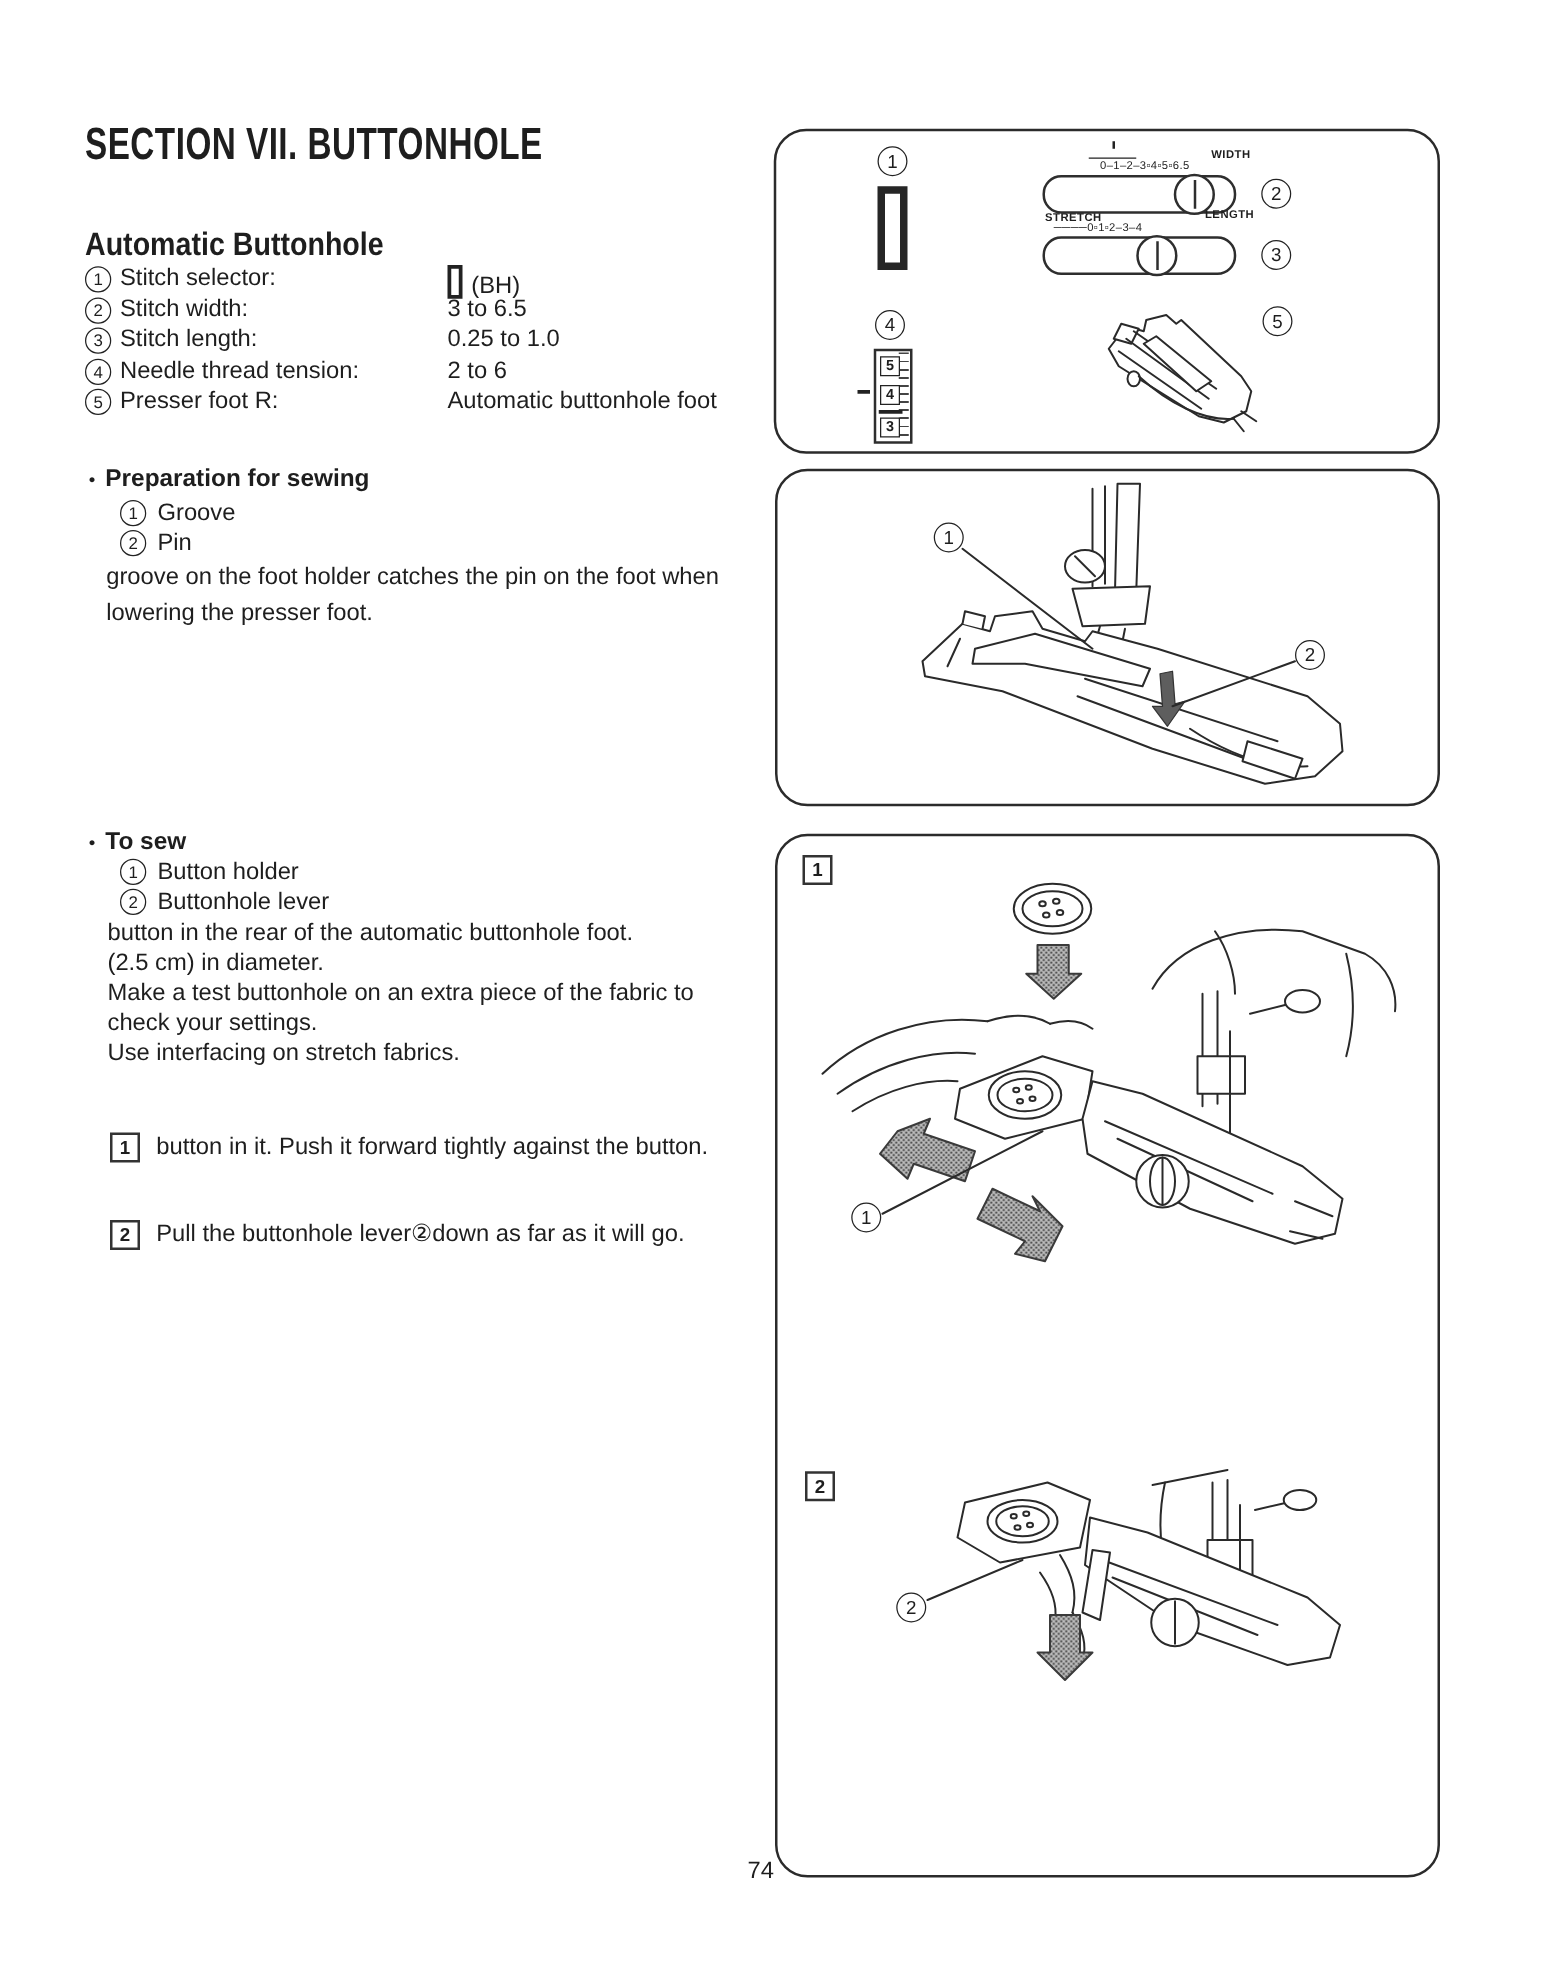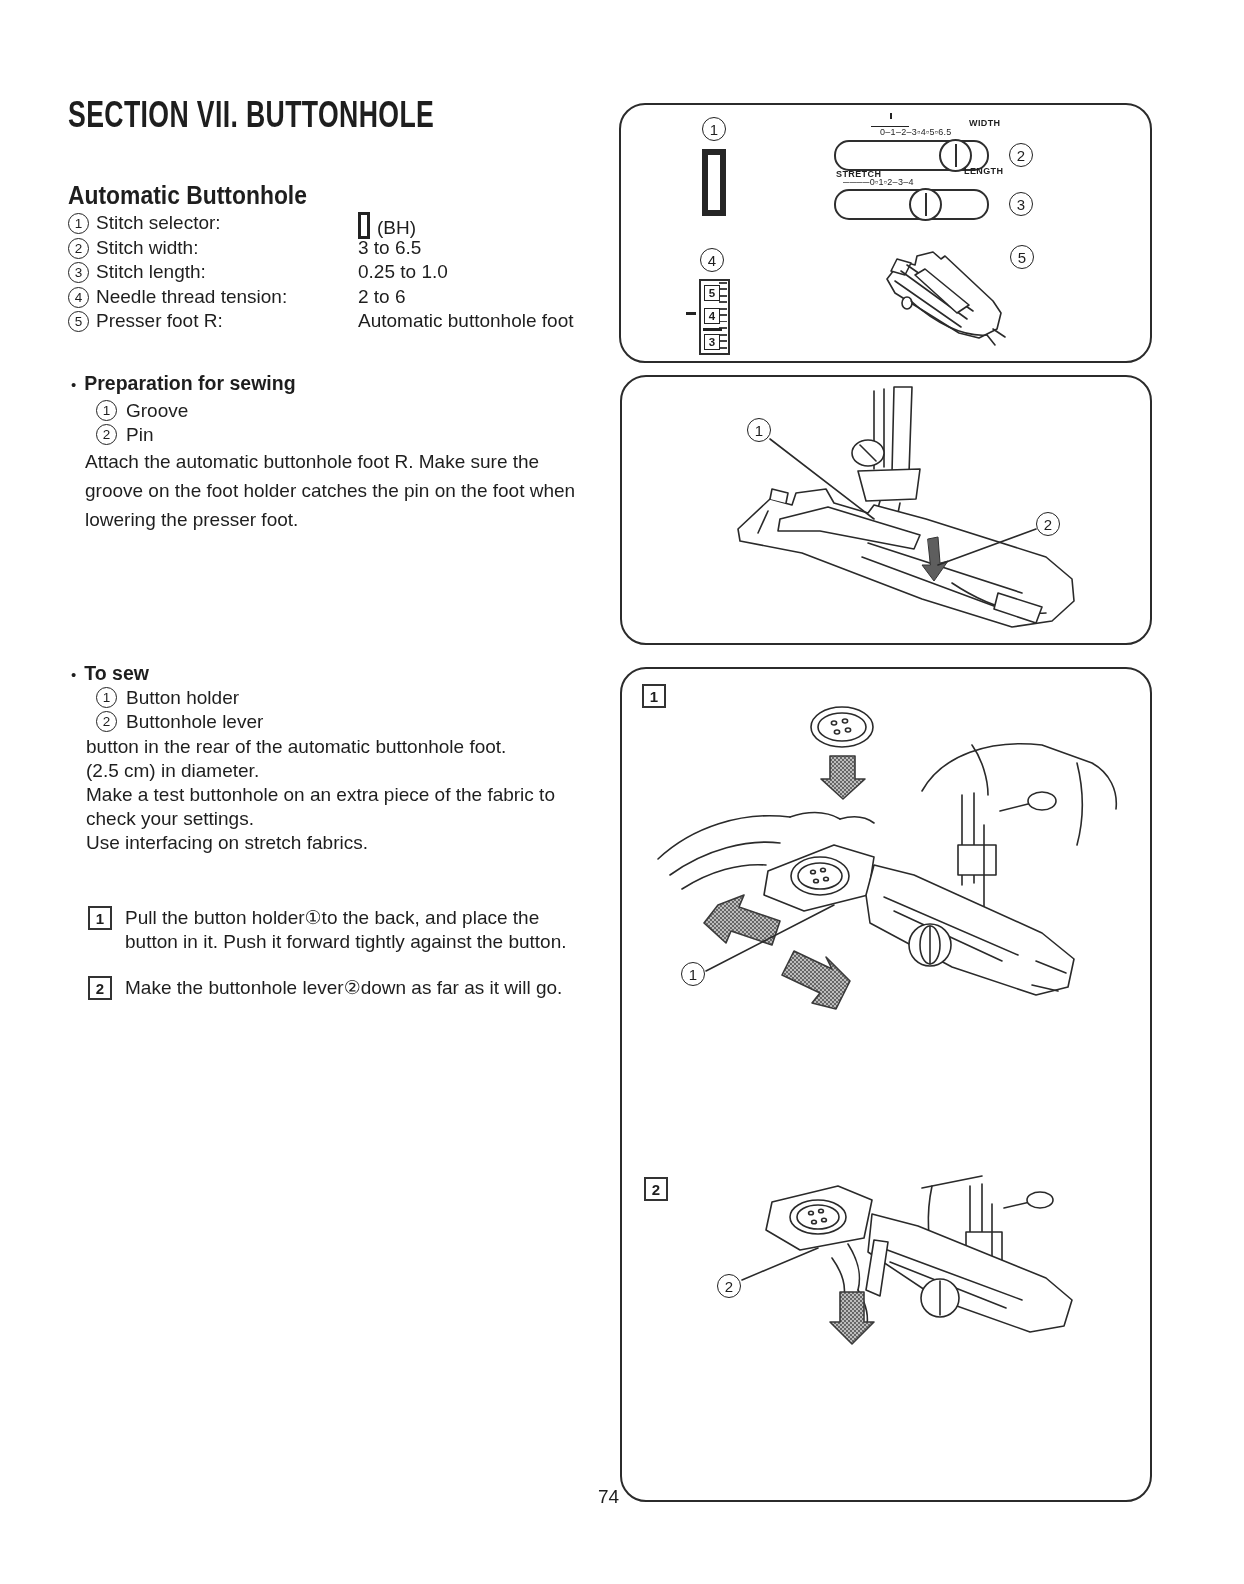--- a/index.html
+++ b/index.html
@@ -80,21 +80,20 @@
   </div>
   <div class="r legend-row" style="left:96px;top:400px;">
     <span class="circ">1</span>
     <span>Groove</span>
   </div>
   <div class="r legend-row" style="left:96px;top:424px;">
     <span class="circ">2</span>
     <span>Pin</span>
   </div>
   <div class="r nowrap" style="left:85px;top:447px;font-size:19px;line-height:29px;">
-    <div>Attach the automatic buttonhole foot R. Make sure the</div>
     <div>groove on the foot holder catches the pin on the foot when</div>
     <div>lowering the presser foot.</div>
   </div>
 
   <div class="r sect-head" style="left:71px;top:662px;">
     <span class="bullet">•</span>
     <span class="t">To sew</span>
   </div>
   <div class="r legend-row" style="left:96px;top:687px;">
     <span class="circ">1</span>
@@ -108,28 +107,27 @@
     <div>button in the rear of the automatic buttonhole foot.</div>
     <div>(2.5 cm) in diameter.</div>
     <div>Make a test buttonhole on an extra piece of the fabric to</div>
     <div>check your settings.</div>
     <div>Use interfacing on stretch fabrics.</div>
   </div>
 
   <div class="r step" style="left:88px;top:906px;">
     <span class="sqr">1</span>
     <div class="lines nowrap">
-      <div>Pull the button holder①to the back, and place the</div>
       <div>button in it. Push it forward tightly against the button.</div>
     </div>
   </div>
   <div class="r step" style="left:88px;top:976px;">
     <span class="sqr">2</span>
     <div class="lines nowrap">
-      <div>Make the buttonhole lever②down as far as it will go.</div>
+      <div>Pull the buttonhole lever②down as far as it will go.</div>
     </div>
   </div>
 
   <div class="panel" style="left:619px;top:103px;width:529px;height:256px;">
     <span class="circ lg r" style="left:81px;top:12px;">1</span>
     <div class="bh-big r" style="left:81px;top:44px;"></div>
 
     <div class="bracket r" style="left:250px;top:13px;width:38px;height:8px;"></div>
     <div class="scale-txt r" style="left:259px;top:22px;">0–1–2–3▫4▫5▫6.5</div>
     <div class="lbl-sm r" style="left:348px;top:13px;">WIDTH</div>

